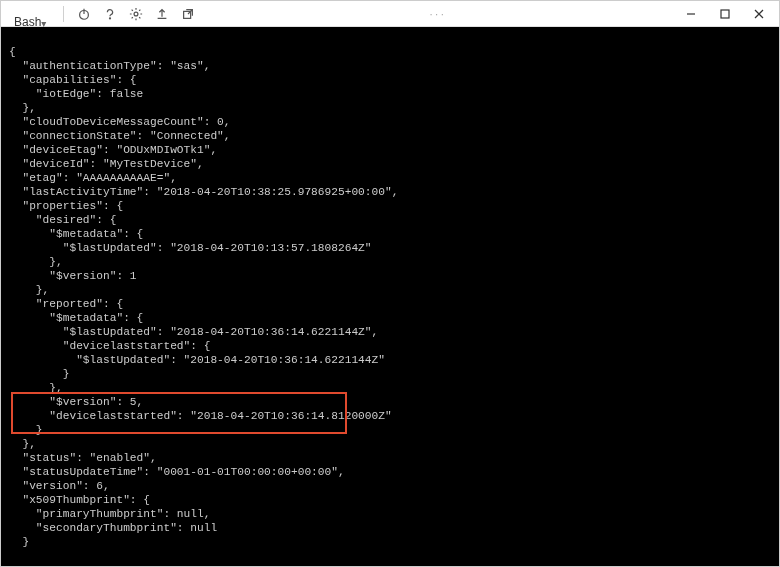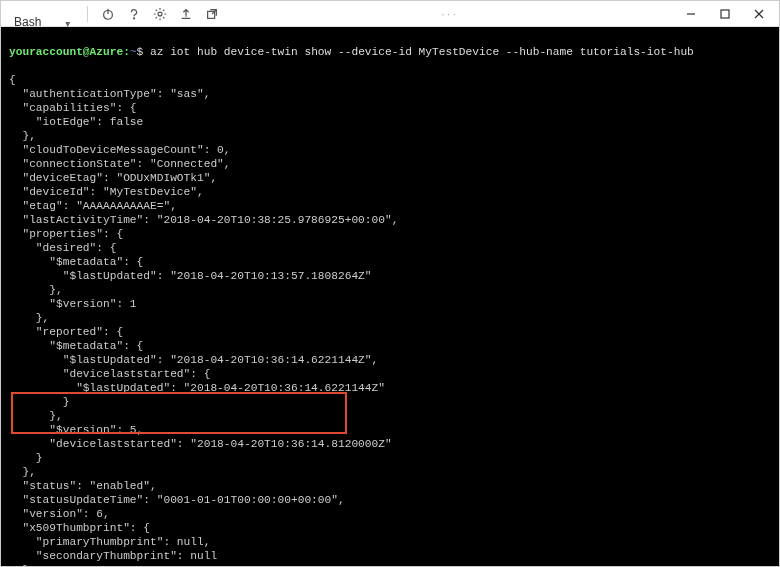--- a/index.html
+++ b/index.html
@@ -24,21 +24,21 @@
     color: #333;
   }
   .titlebar-left {
     display: flex;
     align-items: center;
     gap: 6px;
   }
   .shell-select {
     display: flex;
     align-items: flex-end;
-    gap: 24px;
+    gap: 0;
     padding: 1px 6px;
     border: 1px solid transparent;
     margin-top: 16px;
   }
   .chev { font-size: 10px; color: #666; }
   .tb-icon {
     width: 20px;
     height: 20px;
     display: flex;
     align-items: center;
@@ -145,17 +145,16 @@
     <div class="win-btn">
       <svg viewBox="0 0 10 10">
           <line x1="1" y1="1" x2="9" y2="9"></line>
           <line x1="9" y1="1" x2="1" y2="9"></line>
         </svg>
     </div>
   </div>
 </div>
 
 <div class="terminal">
-<span class="line"><span class="prompt">youraccount@Azure</span><span class="prompt">:</span><span style="color:#5b8fd6">~</span><span class="cmd">$</span><span class="cmd"> </span><span class="cmd">az iot hub device-twin show --device-id MyTestDevice --hub-name tutorials-iot-hub</span></span>
 <span id="out-block"><span class="line">{</span><span class="line">  "authenticationType": "sas",</span><span class="line">  "capabilities": {</span><span class="line">    "iotEdge": false</span><span class="line">  },</span><span class="line">  "cloudToDeviceMessageCount": 0,</span><span class="line">  "connectionState": "Connected",</span><span class="line">  "deviceEtag": "ODUxMDIwOTk1",</span><span class="line">  "deviceId": "MyTestDevice",</span><span class="line">  "etag": "AAAAAAAAAAE=",</span><span class="line">  "lastActivityTime": "2018-04-20T10:38:25.9786925+00:00",</span><span class="line">  "properties": {</span><span class="line">    "desired": {</span><span class="line">      "$metadata": {</span><span class="line">        "$lastUpdated": "2018-04-20T10:13:57.1808264Z"</span><span class="line">      },</span><span class="line">      "$version": 1</span><span class="line">    },</span><span class="line">    "reported": {</span><span class="line">      "$metadata": {</span><span class="line">        "$lastUpdated": "2018-04-20T10:36:14.6221144Z",</span><span class="line">        "devicelaststarted": {</span><span class="line">          "$lastUpdated": "2018-04-20T10:36:14.6221144Z"</span><span class="line">        }</span><span class="line">      },</span><span class="line">      "$version": 5,</span><span class="line">      "devicelaststarted": "2018-04-20T10:36:14.8120000Z"</span><span class="line">    }</span><span class="line">  },</span><span class="line">  "status": "enabled",</span><span class="line">  "statusUpdateTime": "0001-01-01T00:00:00+00:00",</span><span class="line">  "version": 6,</span><span class="line">  "x509Thumbprint": {</span><span class="line">    "primaryThumbprint": null,</span><span class="line">    "secondaryThumbprint": null</span><span class="line">  }</span></span>
 
 <div class="highlight-box" id="hl" style="top: 365px; left: 10px; width: 336px; height: 42px;"></div>
 </div>
 
 </body></html>

